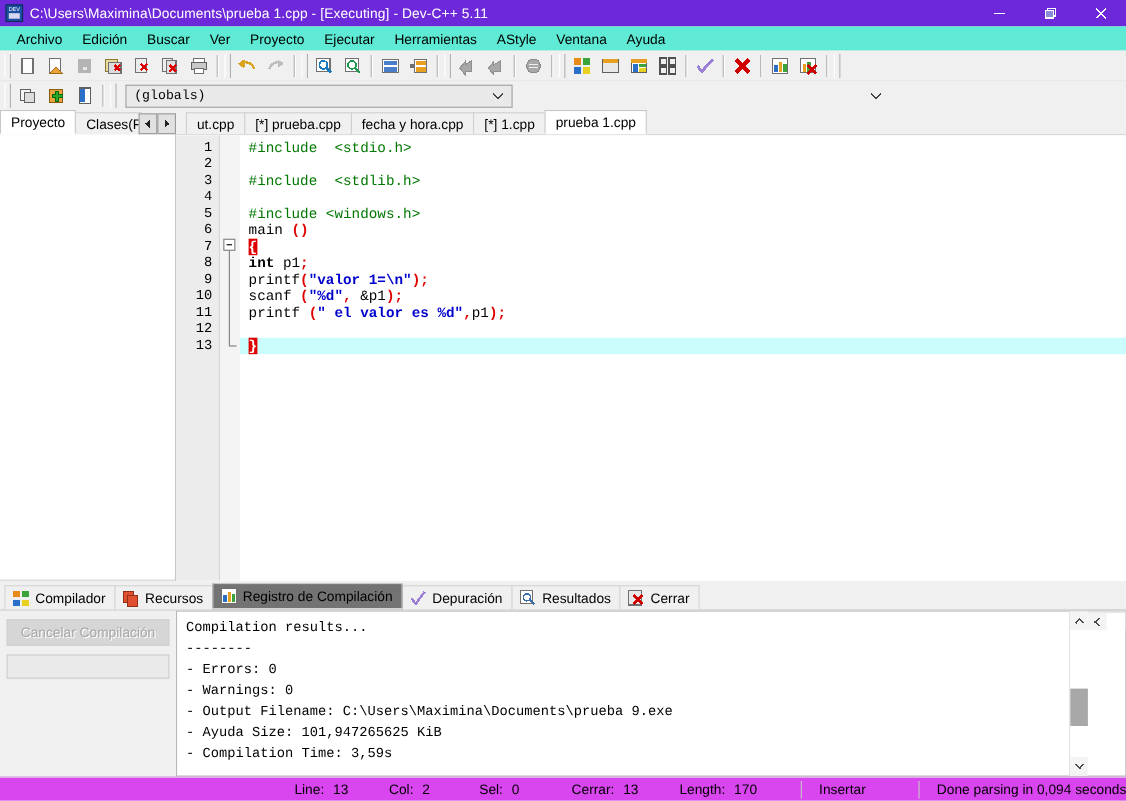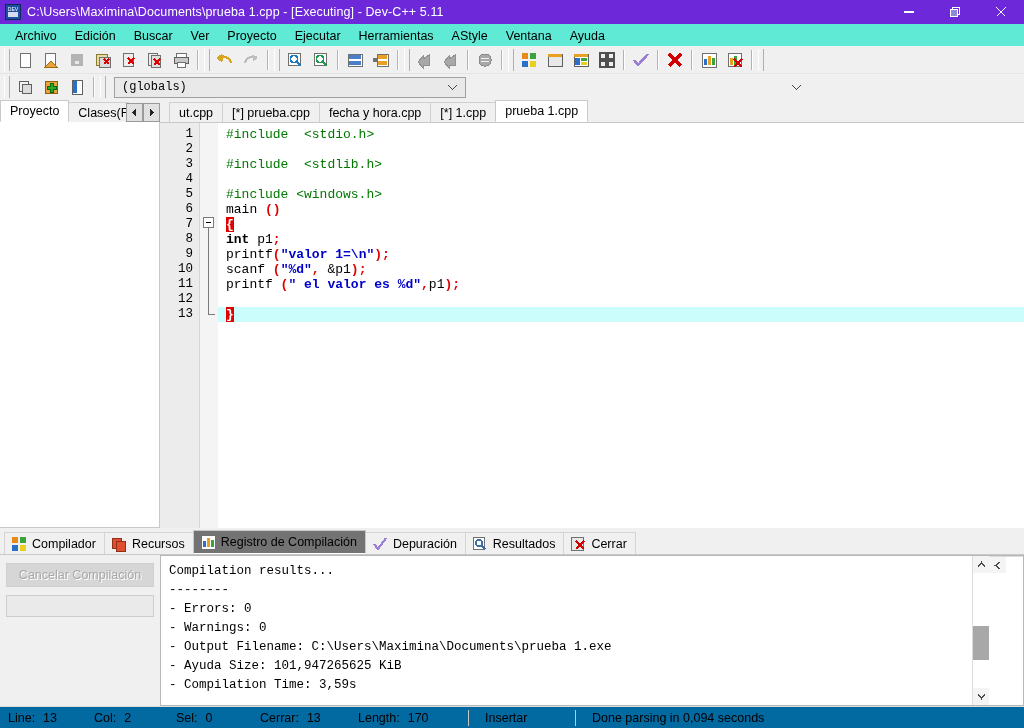--- a/index.html
+++ b/index.html
@@ -182,21 +182,21 @@
   .sb-thumb-v { position:absolute; left:0; right:0; top:46%; height:30%; background:#a8a8a8; }
   .hscroll { height:17px; flex:0 0 17px; display:flex; background:#fff; border-top:1px solid #dcdcdc; }
   .sb-arrow-h { width:17px; display:flex; align-items:center; justify-content:center;
     background:#f4f4f4; color:#505050; font-size:9px; }
   .hs-track { flex:1 1 auto; background:#f0f0f0; position:relative; }
   .sb-thumb-h { position:absolute; top:0; bottom:0; left:0; width:26%; background:#cdcdcd; }
 
   
   .statusbar {
     height:22px; flex:0 0 22px; display:flex; align-items:center;
-    background:#0369a1; border-top:1px solid #dcdcdc; font-size:12.5px;
+    background:#d946ef; border-top:1px solid #dcdcdc; font-size:12.5px;justify-content:flex-end;
   }
   .st-cell { display:flex; align-items:center; height:22px; padding-left:8px; white-space:nowrap; }
   .st-lbl { margin-right:8px; }
   .st-div { width:1px; height:16px; background:#c6c6c6; margin:0 8px; }
 
   svg { shape-rendering:crispEdges; }
 </style>
 </head>
 <body>
 
@@ -625,21 +625,21 @@
     </div>
 
     <div class="bpanel">
       <div class="bleft">
         <div class="btn-cancel">Cancelar Compilación</div>
         <div class="progress"></div>
       </div>
 
       <div class="logbox">
         <div class="logrow">
-          <div class="logtext" id="logtext"><div>Compilation results...</div><div>--------</div><div>- Errors: 0</div><div>- Warnings: 0</div><div>- Output Filename: C:\Users\Maximina\Documents\prueba 1.exe</div><div>- Ayuda Size: 101,947265625 KiB</div><div>- Compilation Time: 3,59s</div></div>
+          <div class="logtext" id="logtext"><div>Compilation results...</div><div>--------</div><div>- Errors: 0</div><div>- Warnings: 0</div><div>- Output Filename: C:\Users\Maximina\Documents\prueba 9.exe</div><div>- Ayuda Size: 101,947265625 KiB</div><div>- Compilation Time: 3,59s</div></div>
           <div class="vscroll">
             <div class="sb-arrow">
               <svg width="9" height="7" viewBox="0 0 9 7">
                   <path d="M1 5.5 L4.5 1.5 L8 5.5" fill="none" stroke="#4a4a4a" stroke-width="1.4"></path>
                 </svg>
             </div>
             <div class="sb-track">
               <div class="sb-thumb-v"></div>
             </div>
             <div class="sb-arrow">

